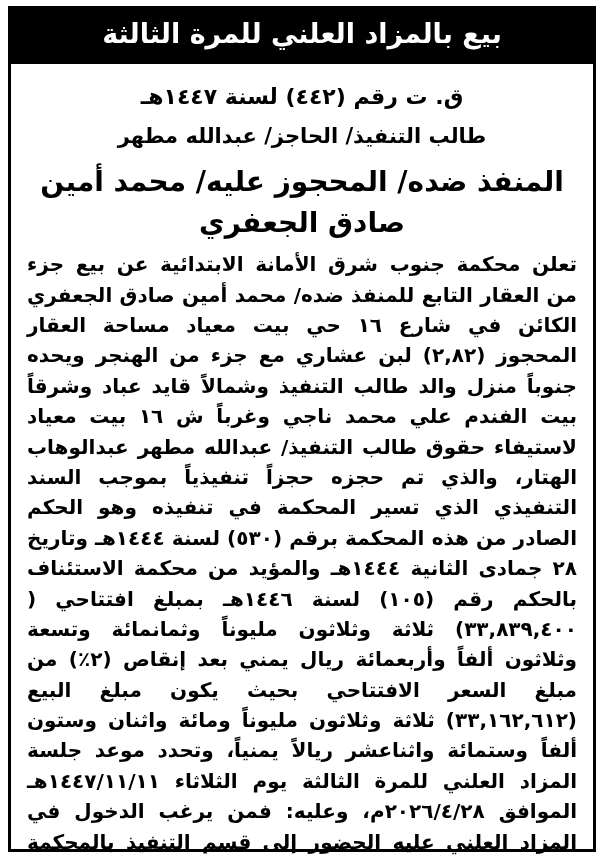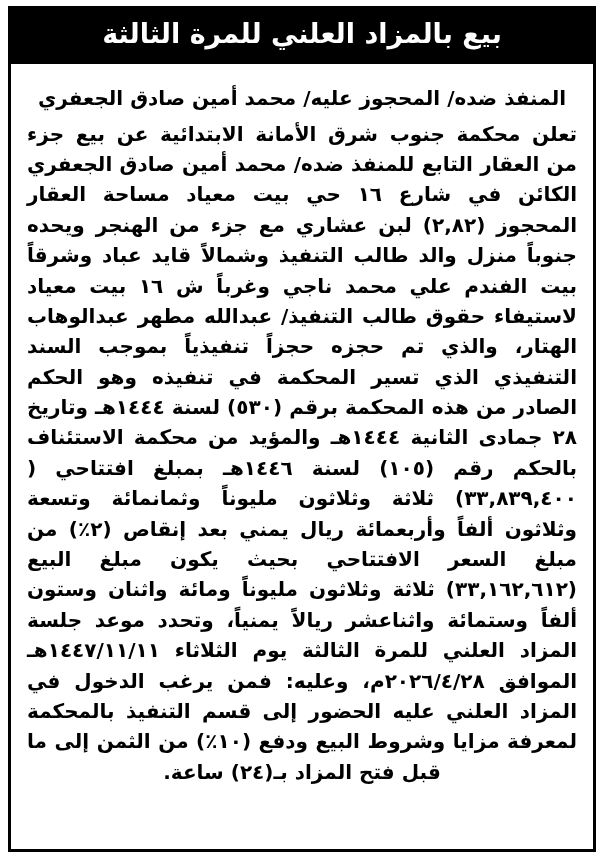--- a/index.html
+++ b/index.html
@@ -57,21 +57,21 @@
     font-size: 21px;
     line-height: 1.5;
     margin-top: 8px;
   }
   .h3 {
     font-size: 21px;
     line-height: 1.5;
     margin-top: 4px;
   }
   .h4 {
-    font-size: 20px;
+    font-size: 28px;
     line-height: 1.45;
     margin-top: 10px;
     margin-bottom: 6px;
   }
   .para {
     text-align: justify;
     text-align-last: justify;
     font-size: 20px;
     line-height: 1.52;
     color: #000;
@@ -86,21 +86,23 @@
 </head>
 <body>
 
 <div class="page">
   <div class="sheet">
 
     <div class="banner">بيع بالمزاد العلني للمرة الثالثة</div>
 
     <div class="body-wrap">
 
+      <div class="head-line h1">ق. ت رقم (٤٤٢) لسنة ١٤٤٧هـ</div>
 
+      <div class="head-line h2">طالب التنفيذ/ الحاجز/ عبدالله مطهر</div>
 
 
       <div class="head-line h4">المنفذ ضده/ المحجوز عليه/ محمد أمين صادق الجعفري</div>
 
       <div class="para last">تعلن محكمة جنوب شرق الأمانة الابتدائية عن بيع جزء من العقار التابع للمنفذ ضده/ محمد أمين صادق الجعفري الكائن في شارع ١٦ حي بيت معياد مساحة العقار المحجوز (٢,٨٢) لبن عشاري مع جزء من الهنجر ويحده جنوباً منزل والد طالب التنفيذ وشمالاً قايد عباد وشرقاً بيت الفندم علي محمد ناجي وغرباً ش ١٦ بيت معياد لاستيفاء حقوق طالب التنفيذ/ عبدالله مطهر عبدالوهاب الهتار، والذي تم حجزه حجزاً تنفيذياً بموجب السند التنفيذي الذي تسير المحكمة في تنفيذه وهو الحكم الصادر من هذه المحكمة برقم (٥٣٠) لسنة ١٤٤٤هـ وتاريخ ٢٨ جمادى الثانية ١٤٤٤هـ والمؤيد من محكمة الاستئناف بالحكم رقم (١٠٥) لسنة ١٤٤٦هـ بمبلغ افتتاحي ( ٣٣,٨٣٩,٤٠٠) ثلاثة وثلاثون مليوناً وثمانمائة وتسعة وثلاثون ألفاً وأربعمائة ريال يمني بعد إنقاص (٢٪) من مبلغ السعر الافتتاحي بحيث يكون مبلغ البيع (٣٣,١٦٢,٦١٢) ثلاثة وثلاثون مليوناً ومائة واثنان وستون ألفاً وستمائة واثناعشر ريالاً يمنياً، وتحدد موعد جلسة المزاد العلني للمرة الثالثة يوم الثلاثاء ١٤٤٧/١١/١١هـ الموافق ٢٠٢٦/٤/٢٨م، وعليه: فمن يرغب الدخول في المزاد العلني عليه الحضور إلى قسم التنفيذ بالمحكمة لمعرفة مزايا وشروط البيع ودفع (١٠٪) من الثمن إلى ما قبل فتح المزاد بـ(٢٤) ساعة.</div>
 
     </div>
   </div>
 </div>
 

